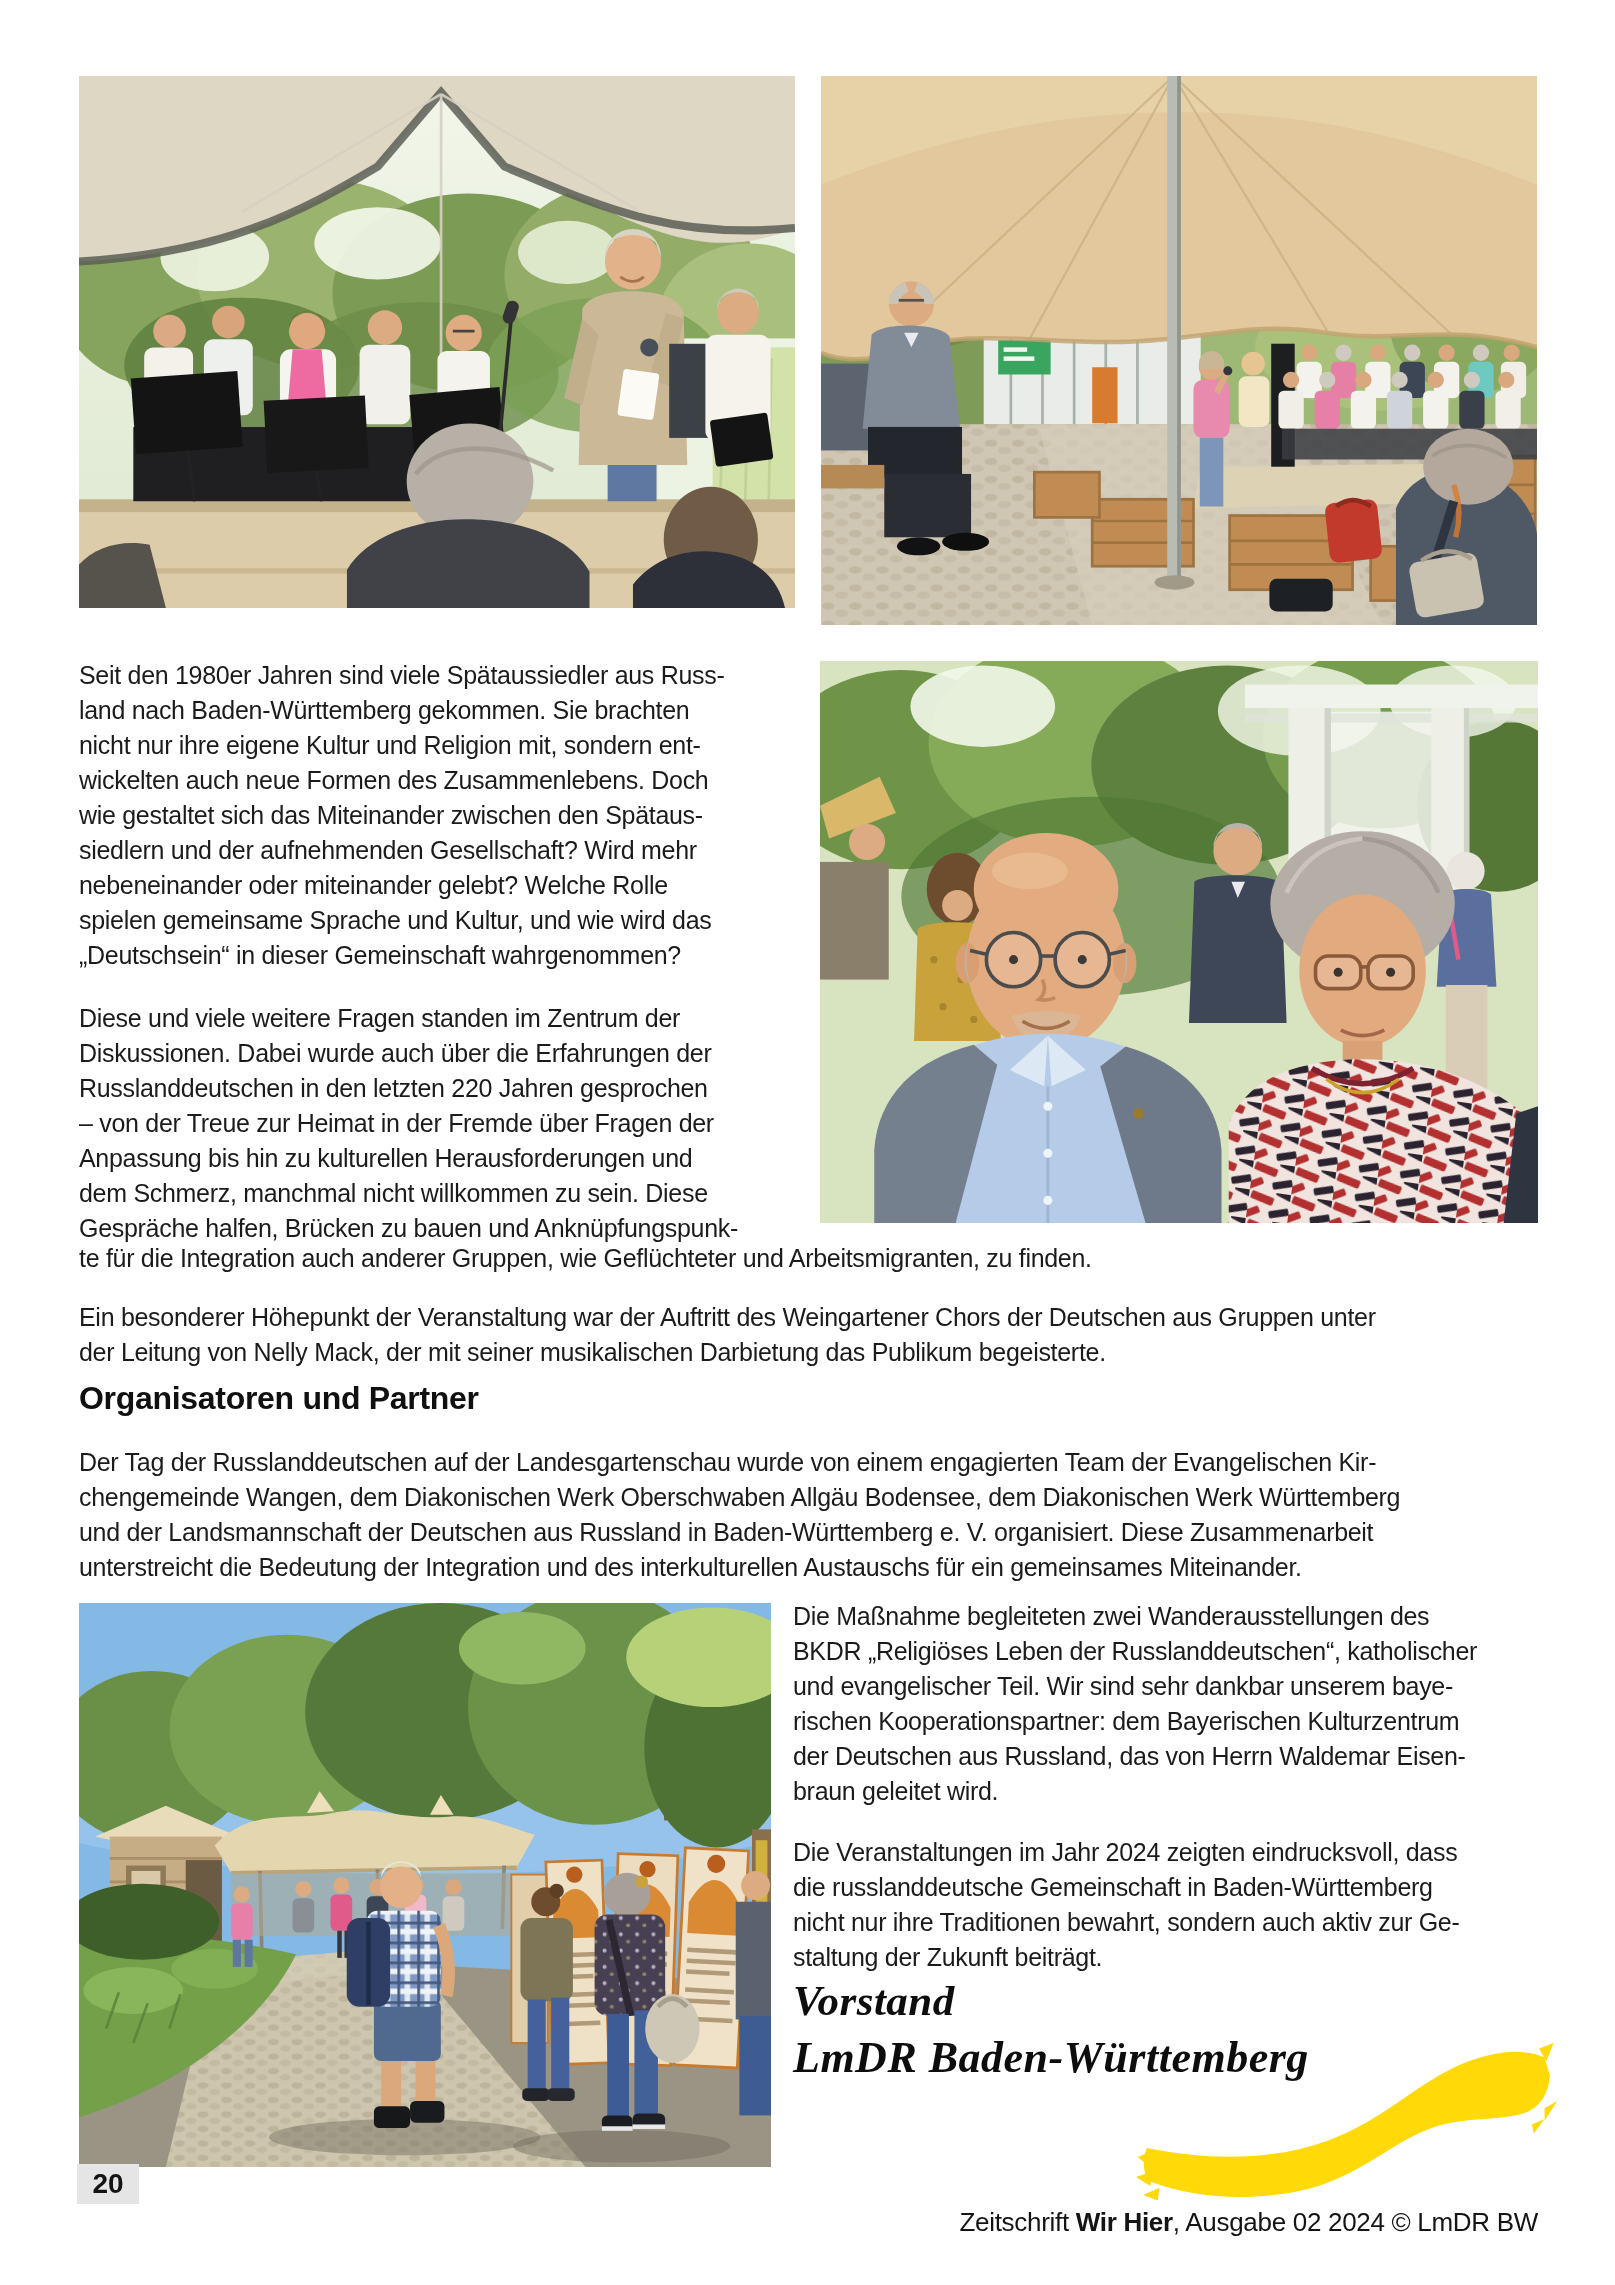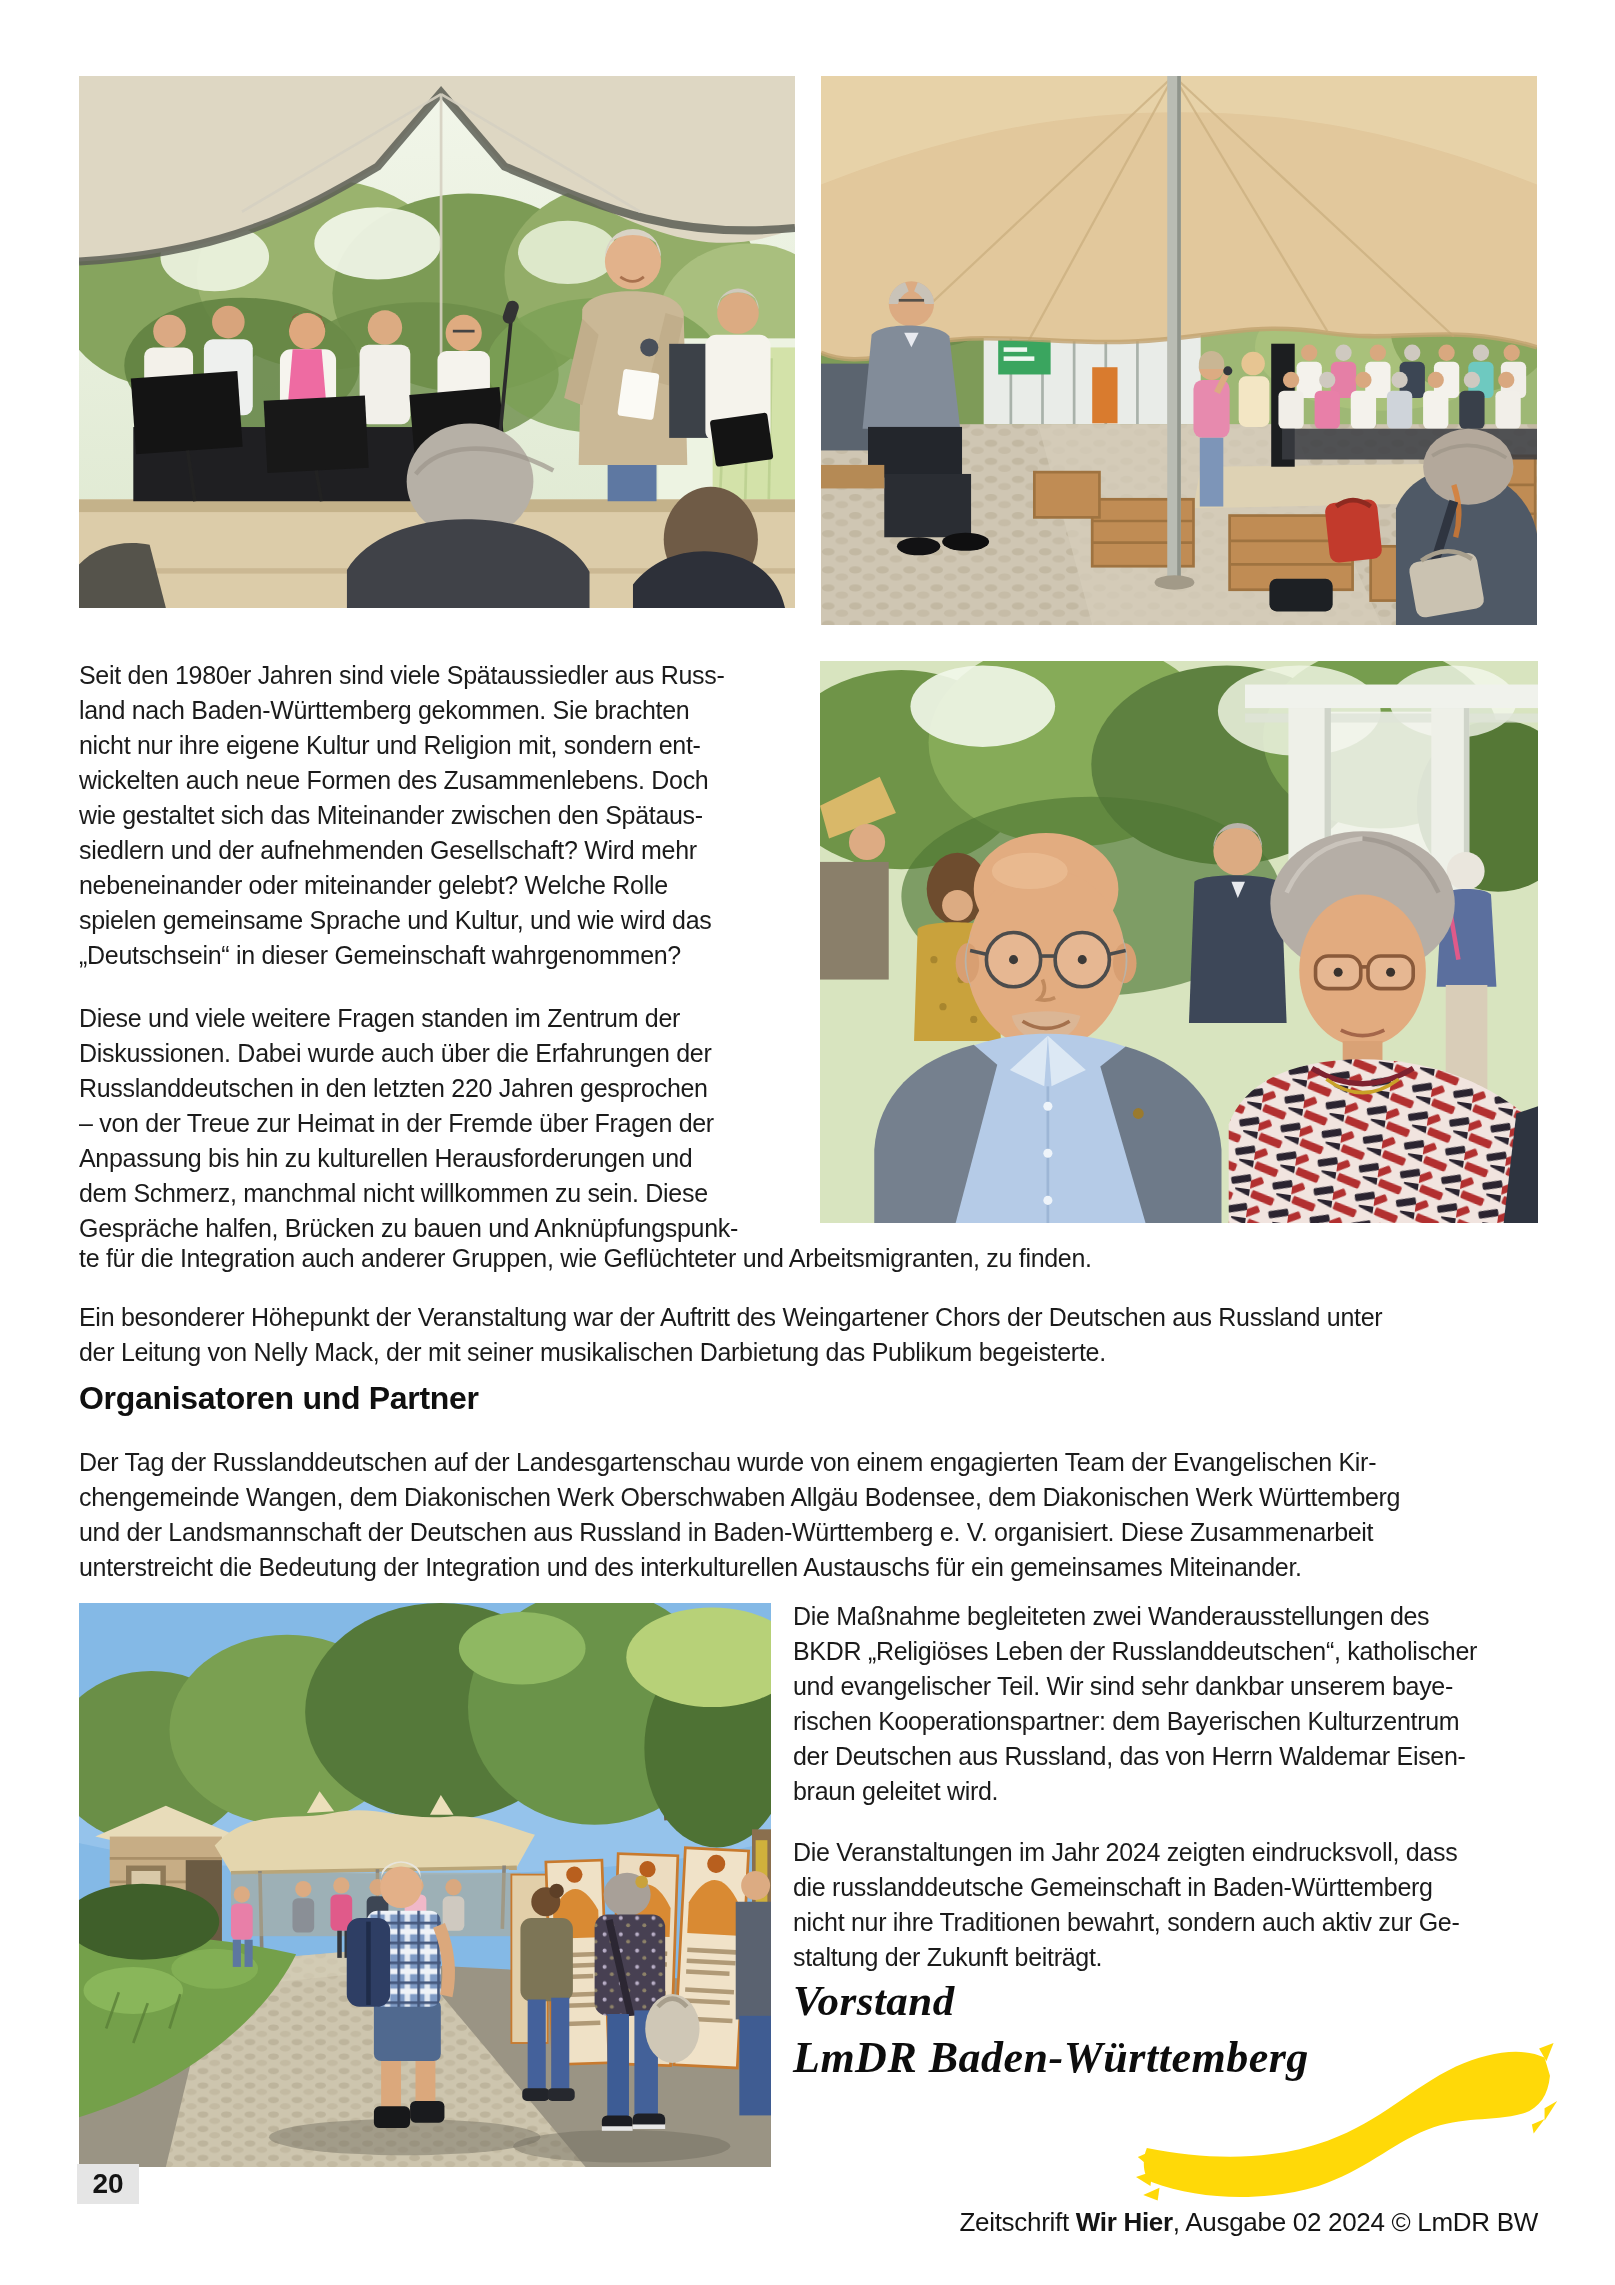--- a/index.html
+++ b/index.html
@@ -546,21 +546,21 @@
   <div class="abs body-text" style="left:79px; top:1001px; width:745px;">Diese und viele weitere Fragen standen im Zentrum der
 Diskussionen. Dabei wurde auch über die Erfahrungen der
 Russlanddeutschen in den letzten 220 Jahren gesprochen
 – von der Treue zur Heimat in der Fremde über Fragen der
 Anpassung bis hin zu kulturellen Herausforderungen und
 dem Schmerz, manchmal nicht willkommen zu sein. Diese
 Gespräche halfen, Brücken zu bauen und Anknüpfungspunk-</div>
 
   <div class="abs body-text" style="left:79px; top:1241px; width:1484px;">te für die Integration auch anderer Gruppen, wie Geflüchteter und Arbeitsmigranten, zu finden.</div>
 
-  <div class="abs body-text" style="left:79px; top:1300px; width:1484px;">Ein besonderer Höhepunkt der Veranstaltung war der Auftritt des Weingartener Chors der Deutschen aus Russland unter
+  <div class="abs body-text" style="left:79px; top:1300px; width:1484px;">Ein besonderer Höhepunkt der Veranstaltung war der Auftritt des Weingartener Chors der Deutschen aus Gruppen unter
 der Leitung von Nelly Mack, der mit seiner musikalischen Darbietung das Publikum begeisterte.</div>
 
   <div class="abs heading" style="left:79px; top:1380px; width:814px;">Organisatoren und Partner</div>
 
   <div class="abs body-text" style="left:793px; top:1599px; width:760px;">Die Maßnahme begleiteten zwei Wanderausstellungen des
 BKDR „Religiöses Leben der Russlanddeutschen“, katholischer
 und evangelischer Teil. Wir sind sehr dankbar unserem baye-
 rischen Kooperationspartner: dem Bayerischen Kulturzentrum
 der Deutschen aus Russland, das von Herrn Waldemar Eisen-
 braun geleitet wird.</div>

